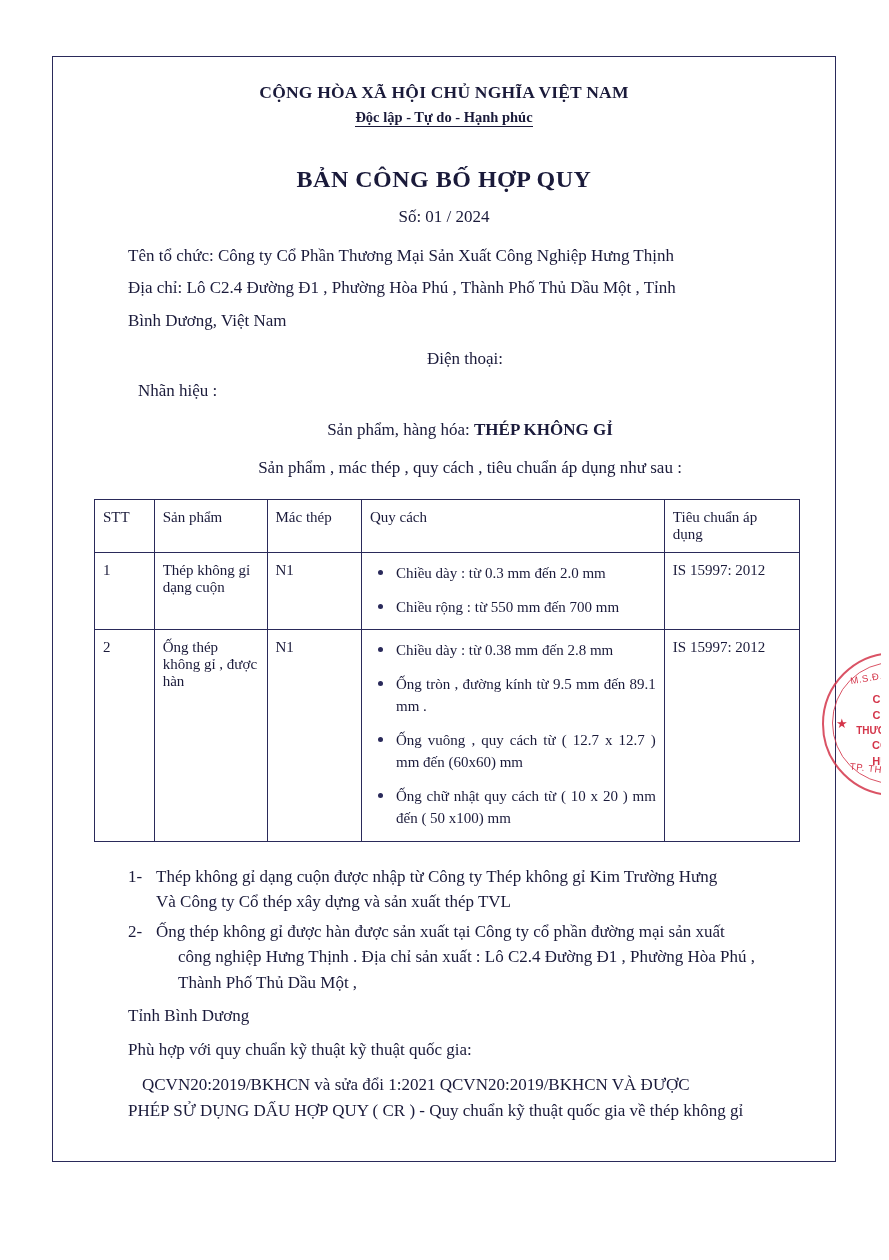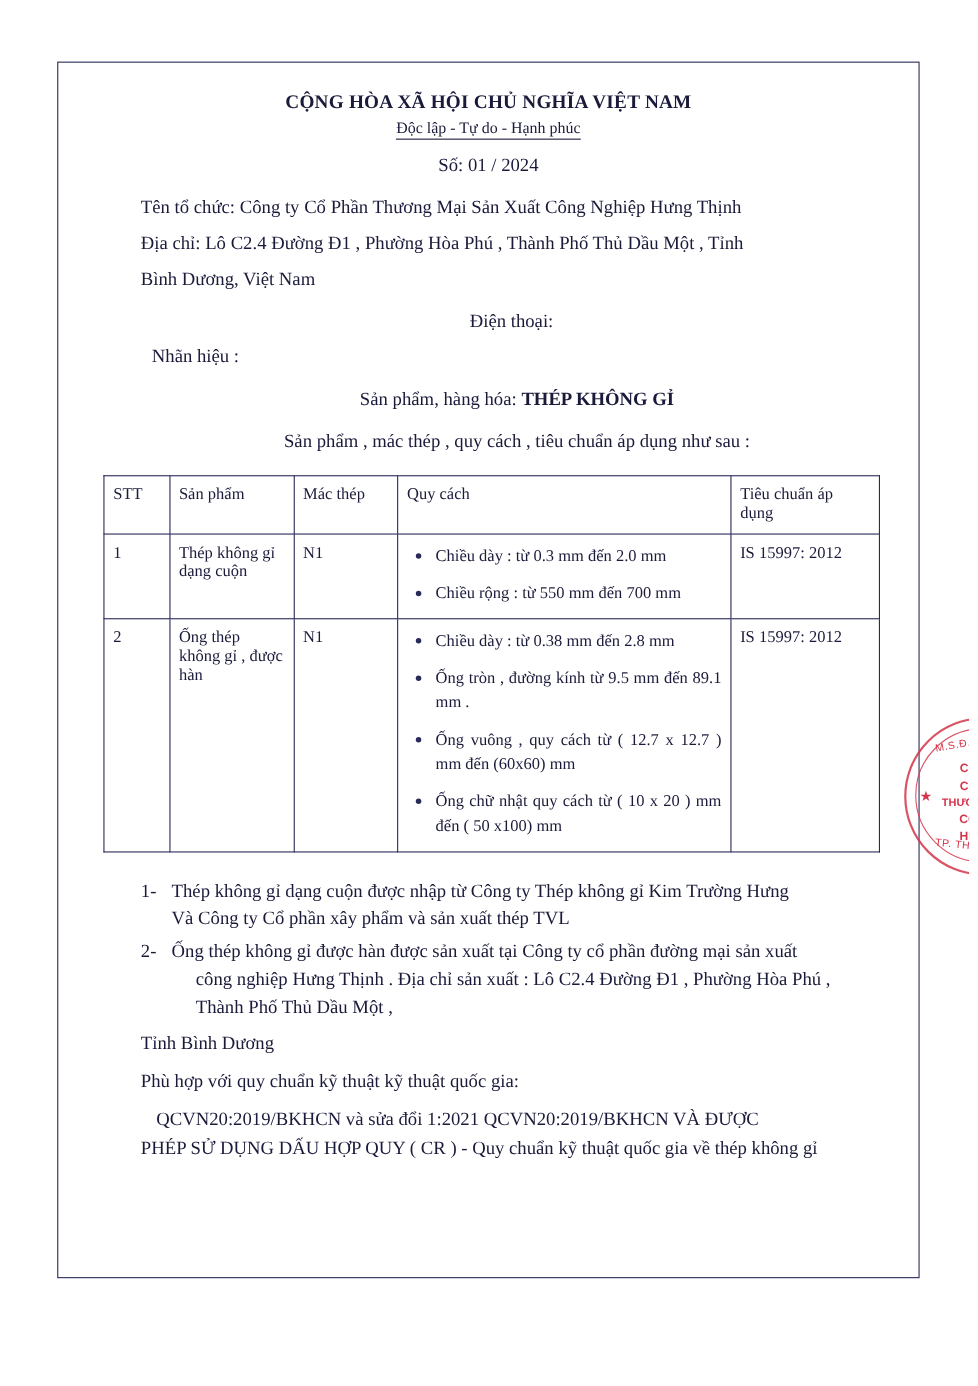--- a/index.html
+++ b/index.html
@@ -34,21 +34,21 @@
   }
   .nation-title {
     text-align: center;
     font-weight: bold;
     font-size: 17.5px;
     letter-spacing: .2px;
     margin-top: 8px;
   }
   .nation-sub {
     text-align: center;
-    font-weight: normal;
+    font-weight: bold;
     font-size: 14.5px;
     margin-top: 6px;
   }
   .nation-sub span {
     border-bottom: 1.2px solid #1a1a3a;
     padding-bottom: 1px;
   }
   .main-title {
     text-align: center;
     font-weight: bold;
@@ -212,20 +212,21 @@
 </head>
 <body>
 
 <div class="page-frame"></div>
 
 <div class="doc-body">
 
   <div class="nation-title">CỘNG HÒA XÃ HỘI CHỦ NGHĨA VIỆT NAM</div>
   <div class="nation-sub"><span>Độc lập - Tự do - Hạnh phúc</span></div>
 
+  <div class="main-title">BẢN CÔNG BỐ HỢP QUY</div>
   <div class="doc-number">Số: 01 / 2024</div>
 
   <div class="para">Tên tổ chức: Công ty Cổ Phần Thương Mại Sản Xuất Công Nghiệp Hưng Thịnh</div>
   <div class="para tight">Địa chỉ: Lô C2.4 Đường Đ1 , Phường Hòa Phú , Thành Phố Thủ Dầu Một , Tỉnh</div>
   <div class="para tight">Bình Dương, Việt Nam</div>
   <div class="para small-gap">Điện thoại:</div>
 
   <div class="para indent-more tight">Nhãn hiệu :</div>
   <div class="para indent-more small-gap">
     <span>Sản phẩm, hàng hóa: </span><b>THÉP KHÔNG GỈ</b>
@@ -270,21 +271,21 @@
         <td class="col-std">IS 15997: 2012</td>
       </tr>
     </tbody>
   </table>
 
   <div class="notes">
     <div class="note-item">
       <div class="note-num">1-</div>
       <div class="note-text">
         <span class="cont">Thép không gỉ dạng cuộn được nhập từ Công ty Thép không gỉ Kim Trường Hưng</span>
-        <span class="cont">Và Công ty Cổ phần xây phẩm và sản xuất thép TVL</span>
+        <span class="cont">Và Công ty Cổ thép xây dựng và sản xuất thép TVL</span>
       </div>
     </div>
     <div class="note-item">
       <div class="note-num">2-</div>
       <div class="note-text">
         <span class="cont">Ống thép không gỉ được hàn được sản xuất tại Công ty cổ phần đường mại sản xuất</span>
         <span class="cont ind">công nghiệp Hưng Thịnh . Địa chỉ sản xuất : Lô C2.4 Đường Đ1 , Phường Hòa Phú ,</span>
         <span class="cont ind">Thành Phố Thủ Dầu Một ,</span>
       </div>
     </div>

